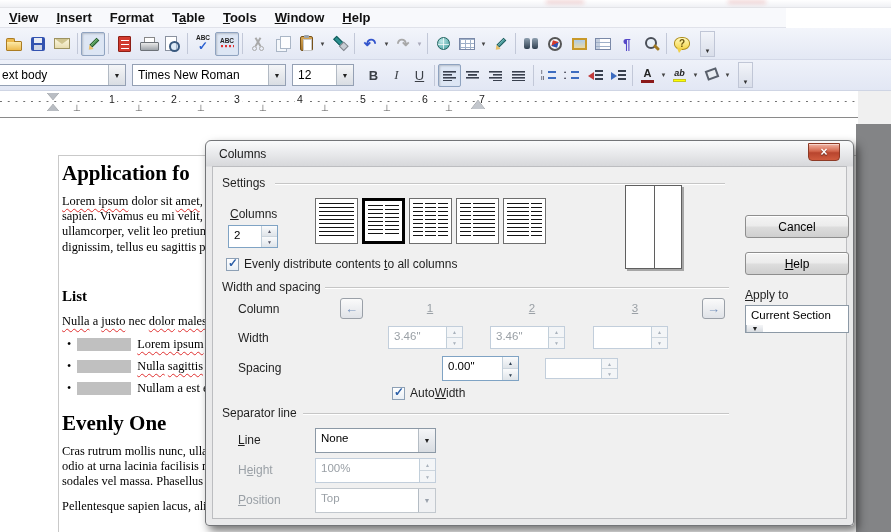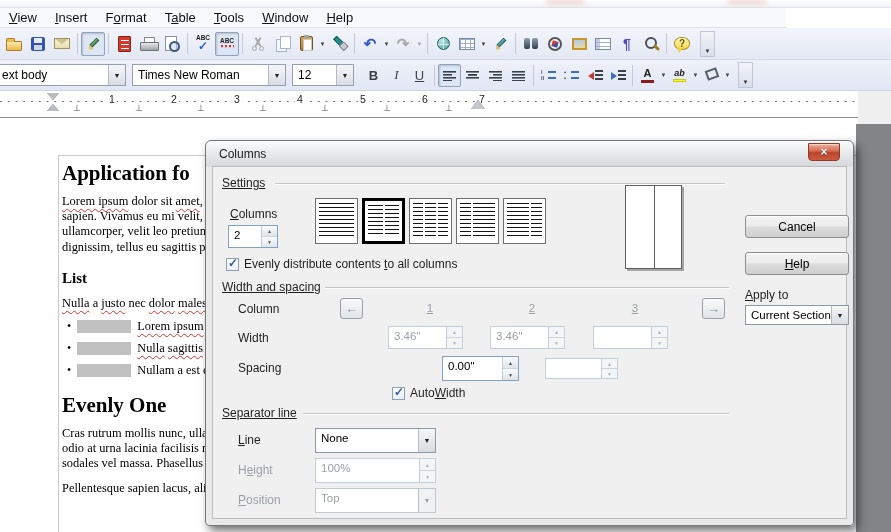--- a/index.html
+++ b/index.html
@@ -2,21 +2,21 @@
 <html><head>
 <meta charset="utf-8">
 <style>
 *{margin:0;padding:0;box-sizing:border-box;}
 body{font-family:"Liberation Sans",sans-serif;}
 .screen{position:relative;width:891px;height:532px;overflow:hidden;background:#fff;font-family:"Liberation Sans",sans-serif;}
 
 
 .topstrip{position:absolute;left:0;top:0;width:891px;height:8px;background:linear-gradient(#ffffff,#f0f1f5);border-bottom:1px solid #e3e4e8;}
 .smudge{position:absolute;top:0;height:4px;width:38px;background:rgba(225,150,150,.4);filter:blur(2px);}
-.menubar{position:absolute;left:0;top:8px;width:786px;height:20px;background:#f8f9fc;border-bottom:1px solid #e0e2ea;display:flex;font-size:13px;color:#111;}
+.menubar{position:absolute;left:0;top:8px;width:786px;height:20px;background:#f8f9fc;border-bottom:1px solid #e0e2ea;display:flex;font-size:13px;color:#111;font-weight:bold;}
 .mi{padding:2px 9px;cursor:default;}
 .mi u{text-decoration:underline;}
 
 
 .tbmain{position:absolute;left:0;top:28px;width:891px;height:32px;background:linear-gradient(#f3f5fb,#e3e8f4);border-bottom:1px solid #d4d9e8;display:flex;align-items:center;padding-left:2px;}
 .tbfmt{position:absolute;left:0;top:60px;width:891px;height:31px;background:linear-gradient(#eef1f9,#e2e7f4);border-bottom:1px solid #cfd5e4;display:flex;align-items:center;padding-left:0;}
 .sep{width:1px;height:21px;background:#c2c8d8;margin:0 3px;flex:0 0 auto;}
 .ti{width:24px;height:24px;display:flex;align-items:center;justify-content:center;position:relative;flex:0 0 auto;border:1px solid transparent;border-radius:2px;}
 .ti.pressed{background:#dde6f4;border:1px solid #8fa3c0;box-shadow:inset 1px 1px 2px rgba(0,0,0,.18);}
 .dd{width:9px;height:24px;display:flex;align-items:center;justify-content:center;font-size:6px;color:#444;flex:0 0 auto;}
@@ -116,37 +116,37 @@
 .ind-hg::before{content:"";position:absolute;left:0;top:0;border-left:6px solid transparent;border-right:6px solid transparent;border-top:7px solid #b9bdc3;filter:drop-shadow(0 0 .5px #666);}
 .ind-hg::after{content:"";position:absolute;left:0;bottom:0;border-left:6px solid transparent;border-right:6px solid transparent;border-bottom:7px solid #b9bdc3;filter:drop-shadow(0 0 .5px #666);}
 .ind-r{position:absolute;left:471px;top:9px;border-left:7px solid transparent;border-right:7px solid transparent;border-bottom:9px solid #c3c7cd;filter:drop-shadow(0 0 .5px #555);}
 .rulerfill{position:absolute;left:858px;top:91px;width:33px;height:33px;background:#f0f0f0;}
 
 
 .docview{position:absolute;left:0;top:119px;width:858px;height:413px;background:#fff;overflow:hidden;}
 .pagebound{position:absolute;left:58px;top:36px;width:900px;height:600px;border:1px solid #c9c9c9;}
 .doccontent{position:absolute;left:62px;top:42px;width:146px;overflow:hidden;font-family:"Liberation Serif",serif;font-size:12.4px;color:#000;}
 .doccontent .h1{font-size:21px;font-weight:bold;line-height:24px;white-space:nowrap;}
-.doccontent .h2{font-size:15px;font-weight:bold;line-height:18px;margin-top:14px;white-space:nowrap;}
+.doccontent .h2{font-size:15px;font-weight:bold;line-height:18px;margin-top:32px;white-space:nowrap;}
 .doccontent .dl{line-height:15.2px;white-space:nowrap;}
 .doccontent .pgap{margin-top:9px;}
 .sq{text-decoration:underline;text-decoration-style:wavy;text-decoration-color:#e03030;text-decoration-thickness:1px;text-underline-offset:2.5px;}
 .bul{display:flex;align-items:center;gap:6px;margin-top:9px;margin-left:5px;white-space:nowrap;line-height:13px;}
 .bul .dot{font-size:12px;}
 .graybox{display:inline-block;width:54px;height:13px;background:#c0c0c0;flex:0 0 auto;}
 
 
 .graypanel{position:absolute;left:856px;top:124px;width:35px;height:408px;background:#838486;}
 
 
 .dialog{position:absolute;left:205px;top:140px;width:649px;height:386px;border:1px solid #737578;border-radius:6px 6px 4px 4px;background:linear-gradient(#fafbfc,#d7d8db 25px,#e9e9ea 26px,#e9e9ea);box-shadow:4px 5px 10px rgba(0,0,0,.55);}
 .dlg-title{position:absolute;left:13px;top:6px;font-size:12px;color:#1a1a1a;}
 .dlg-close{position:absolute;right:13px;top:2px;width:32px;height:18px;background:linear-gradient(#f0b4a4,#d3664c 45%,#b8452e 55%,#cf5b3e);border:1px solid #8d3a26;border-radius:0 0 4px 4px;color:#fff;font-size:12px;font-weight:bold;display:flex;align-items:center;justify-content:center;text-shadow:0 1px 1px rgba(0,0,0,.5);box-shadow:inset 0 1px 0 rgba(255,255,255,.45);}
 .client{position:absolute;left:6px;right:6px;top:25px;bottom:6px;background:#f0f0f0;border:1px solid #bcbdc0;font-size:12px;color:#222;}
-.glabel{position:absolute;font-size:12px;color:#1f1f1f;text-decoration:underline;}
+.glabel{position:absolute;font-size:12px;color:#1f1f1f;}
 .gline{position:absolute;height:2px;background:linear-gradient(#c6c6c6 1px,#ffffff 1px);}
 .dlabel{position:absolute;font-size:12px;color:#1f1f1f;}
 .dlabel.dis{color:#9aa0a6;}
 .dlabel u{text-decoration:underline;}
 
 .spinner{position:absolute;display:flex;background:#fff;border:1px solid #93a8bc;}
 .spinner .v{flex:1;font-size:11.5px;padding:3px 0 0 5px;color:#000;white-space:nowrap;overflow:hidden;}
 .spinner .sp{width:16px;border-left:1px solid #c2cfda;display:flex;flex-direction:column;}
 .spinner .sp b{flex:1;background:linear-gradient(#fafbfc,#dfe4e9);display:flex;align-items:center;justify-content:center;font-size:5px;color:#556;font-weight:normal;}
 .spinner .sp b:first-child{border-bottom:1px solid #ccd5dd;}
@@ -478,21 +478,21 @@
       </div>
 
       <div class="preview"></div>
       <button class="b7" style="left:532px;top:48px;width:104px;height:23px;">Cancel</button>
       <button class="b7" style="left:532px;top:85px;width:104px;height:23px;">
           <span></span>
           <u>H</u>
           <span>elp</span>
         </button>
       <span class="dlabel" style="left:532px;top:121px;"><span></span><u>A</u><span>pply to</span></span>
-      <div class="combo" style="left:532px;top:138px;width:104px;height:20px;">
+      <div class="combo" style="left:532px;top:138px;width:104px;height:28px;flex-direction:column;">
         <span class="v">Current Section</span>
           <span class="ar">▼</span>
       </div>
 
       <span class="glabel" style="left:9px;top:113px;">Width and spacing</span>
       <span class="gline" style="left:112px;top:120px;width:404px;"></span>
       <span class="dlabel" style="left:25px;top:135px;">Column</span>
       <button class="navb" style="left:127px;top:131px;">
           <span>←</span>
         </button>

